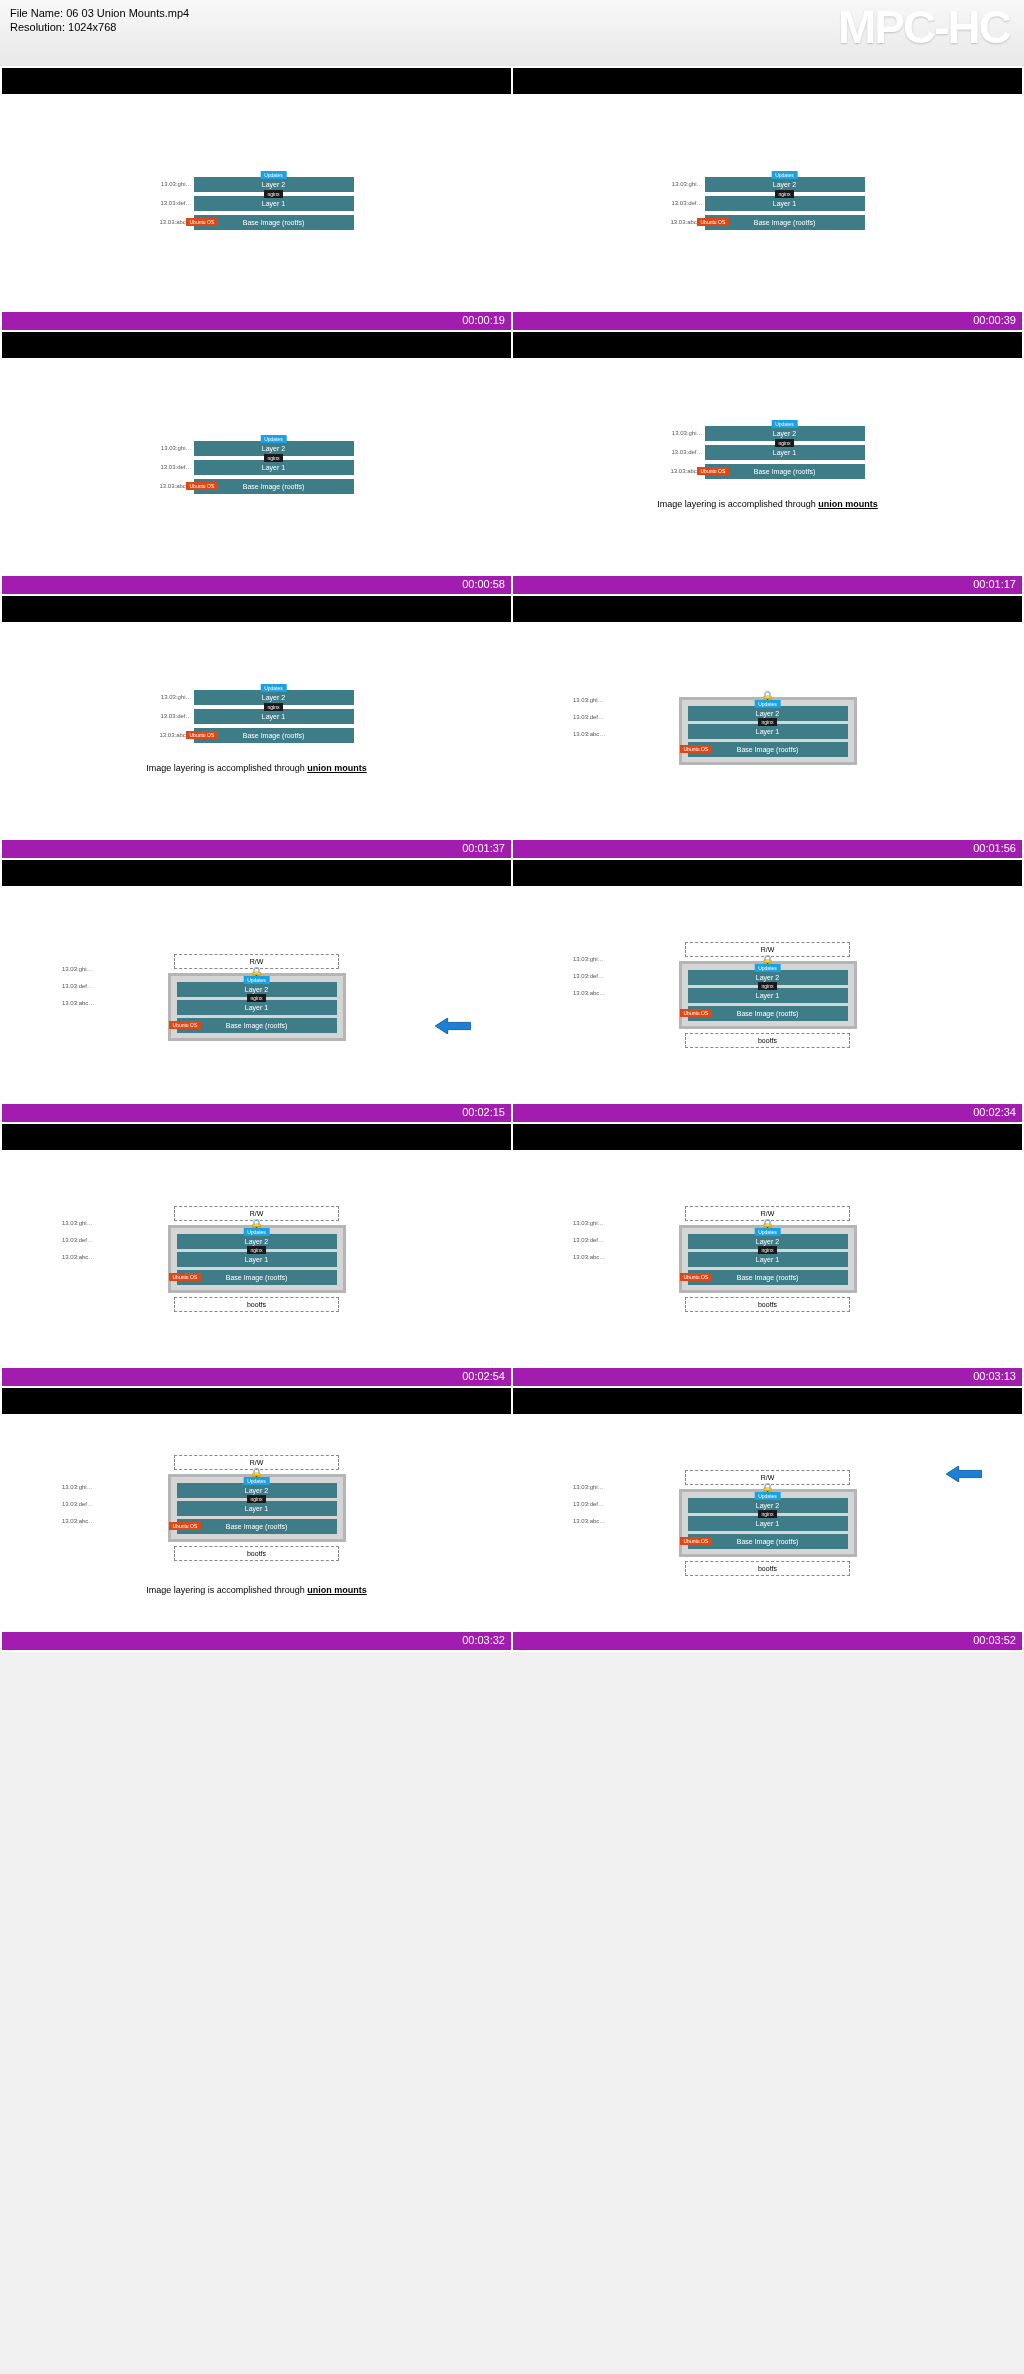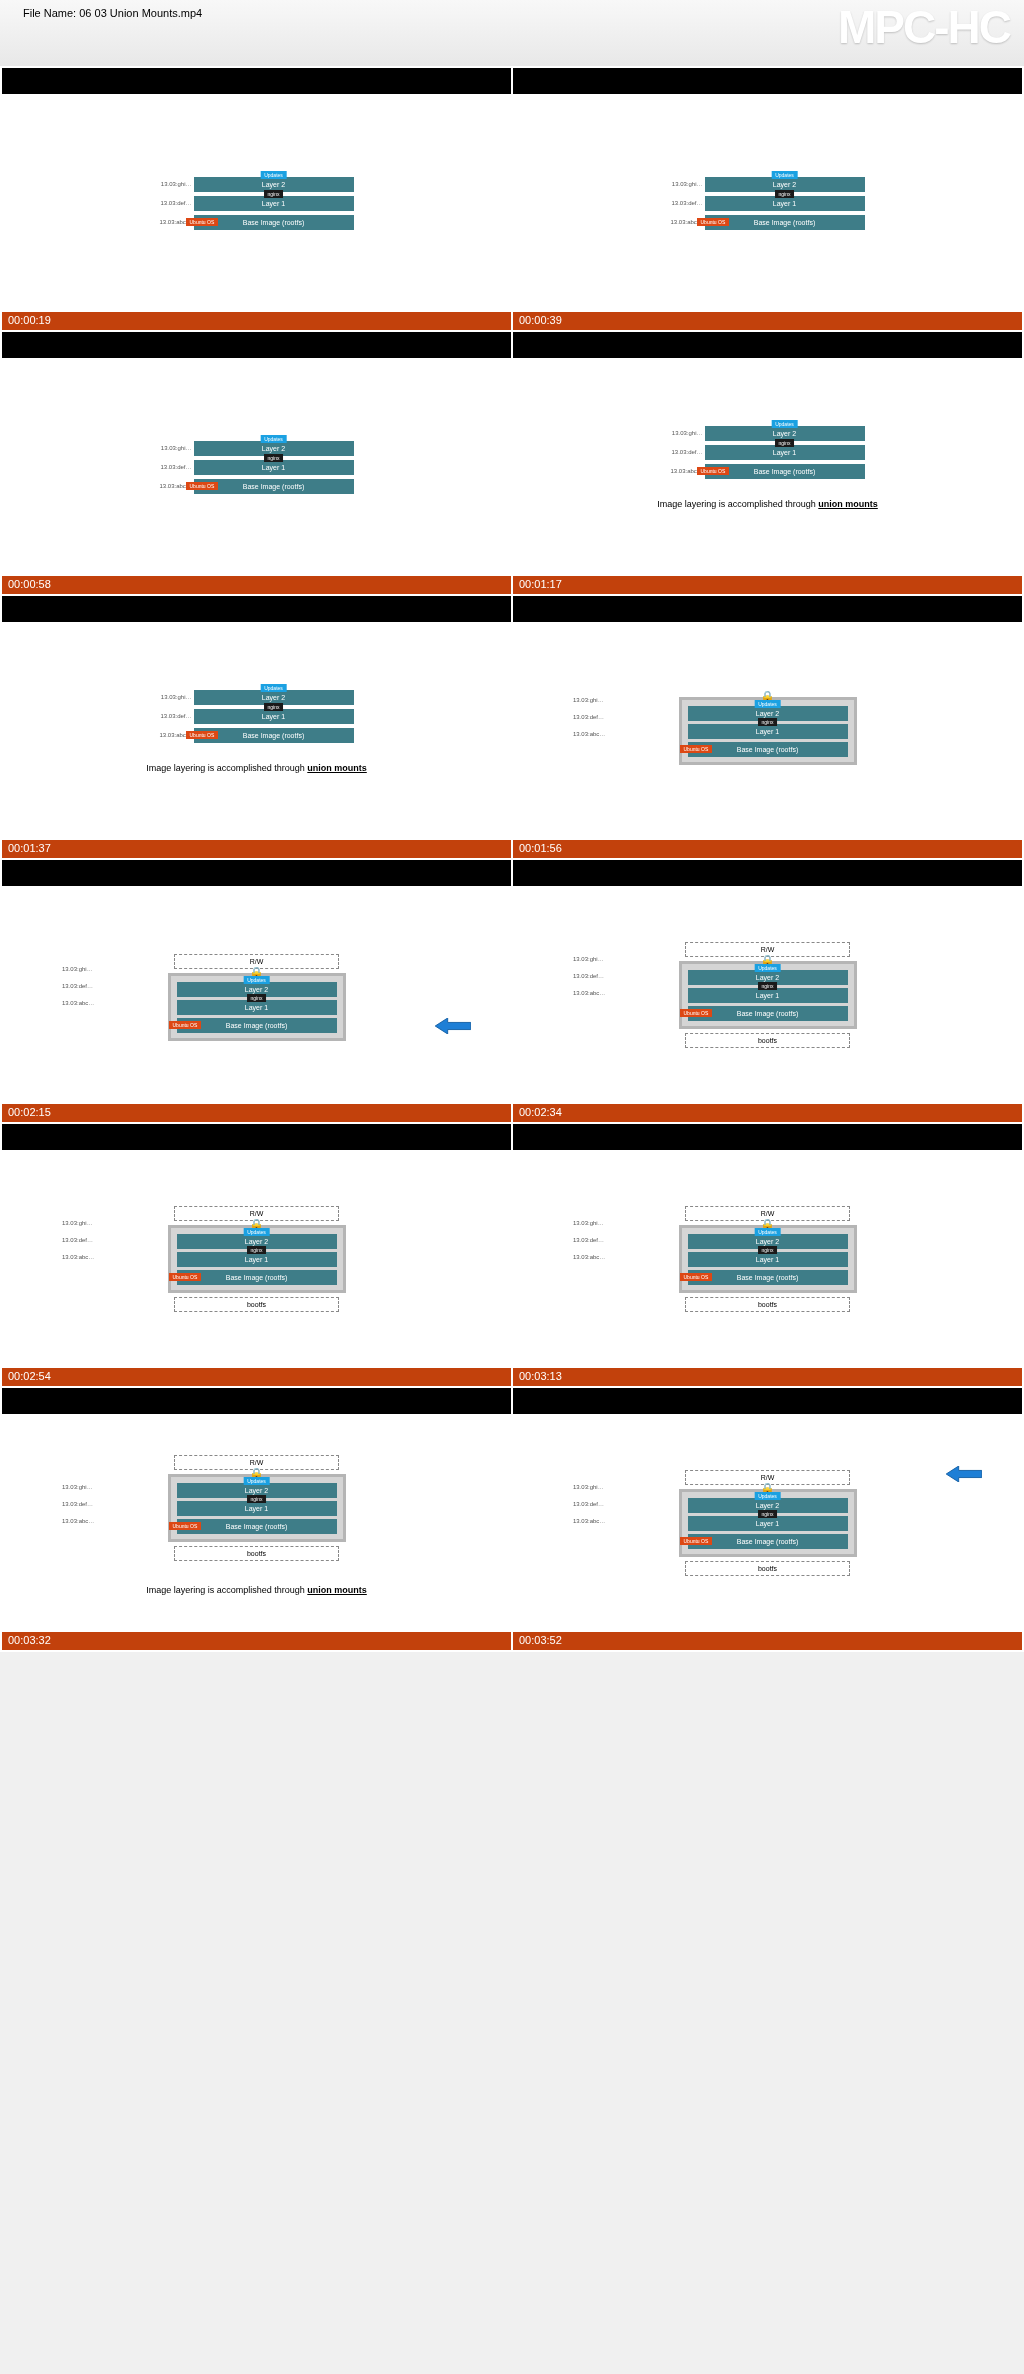--- a/index.html
+++ b/index.html
@@ -1,24 +1,24 @@
 <!DOCTYPE html>
 <html><head>
 <meta charset="utf-8">
 <style>
 *{margin:0;padding:0;box-sizing:border-box}
 body{background:#f0f0f0;font-family:Arial,sans-serif;font-size:10px;width:1024px}
-.header{position:relative;height:66px;background:linear-gradient(#f8f8f8,#e8e8e8);padding:6px 23px}
+.header{position:relative;height:66px;background:linear-gradient(#f8f8f8,#e8e8e8);padding:6px 10px}
 .header .info{line-height:14px;font-size:11px}
 .header .logo{position:absolute;right:14px;top:0;font-size:46px;font-weight:bold;color:#fff;letter-spacing:-2px;text-shadow:0 1px 2px rgba(0,0,0,.2)}
 .grid{display:grid;grid-template-columns:1fr 1fr;gap:2px;background:#fff;padding:2px}
 .cell{background:#000;display:flex;flex-direction:column}
 .frame{background:#fff;height:218px;position:relative;display:flex;flex-direction:column;justify-content:center;align-items:center}
 .bars{margin:26px 0 0 0}
-.ts{background:#c2410c;color:#fff;padding:2px 6px;font-size:11px;height:18px}
+.ts{background:#a21caf;color:#fff;text-align:right;padding:2px 6px;font-size:11px;height:18px}
 .stack{display:flex;flex-direction:column;gap:4px;align-items:center}
 .row{display:flex;align-items:center;gap:2px}
 .lbl{width:32px;font-size:6px;color:#555;text-align:right}
 .bar{background:#3e7d88;color:#fff;font-size:7px;text-align:center;padding:4px 0;width:160px;position:relative}
 .bar .tag{position:absolute;top:-6px;left:50%;transform:translateX(-50%);font-size:5px;padding:1px 4px}
 .tag-up{background:#1ba1e2}
 .tag-ng{background:#1a1a1a}
 .tag-ub{position:absolute;top:3px;left:-8px;background:#dd4814;font-size:5px;padding:1px 4px}
 .caption{font-size:9px;margin-top:20px;}
 .caption .u{font-weight:bold;text-decoration:underline}
@@ -30,20 +30,21 @@
 .arrow svg{width:100%;height:100%}
 .labels{position:absolute;left:60px;display:flex;flex-direction:column;gap:11px;font-size:6px;color:#555}
 .watermark{position:absolute;right:6px;bottom:2px;font-size:7px;color:#ddd}
 </style>
 </head>
 <body>
 
 <div class="header">
   <div class="info">
     <div><span>File Name:</span> <span>06 03 Union Mounts.mp4</span></div>
+    <div><span>Resolution:</span> <span>1024x768</span></div>
   </div>
   <div class="logo">MPC-HC</div>
 </div>
 
 <div class="grid">
     <div class="cell">
        <div class="bars"></div>
        <div class="frame">
         <div class="stack">
     <div class="row">

